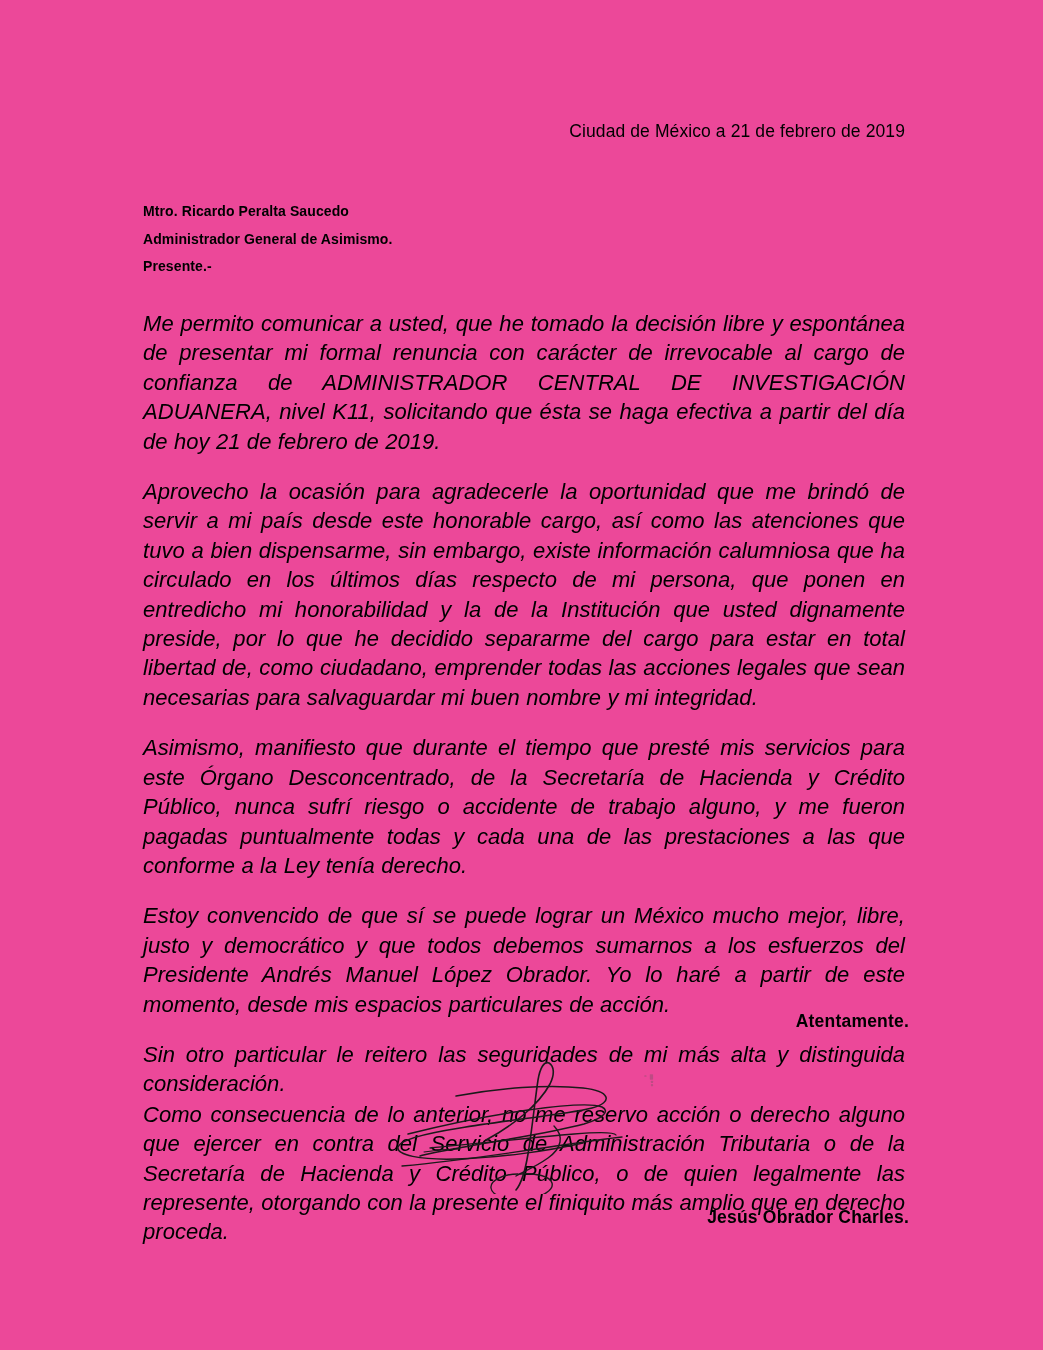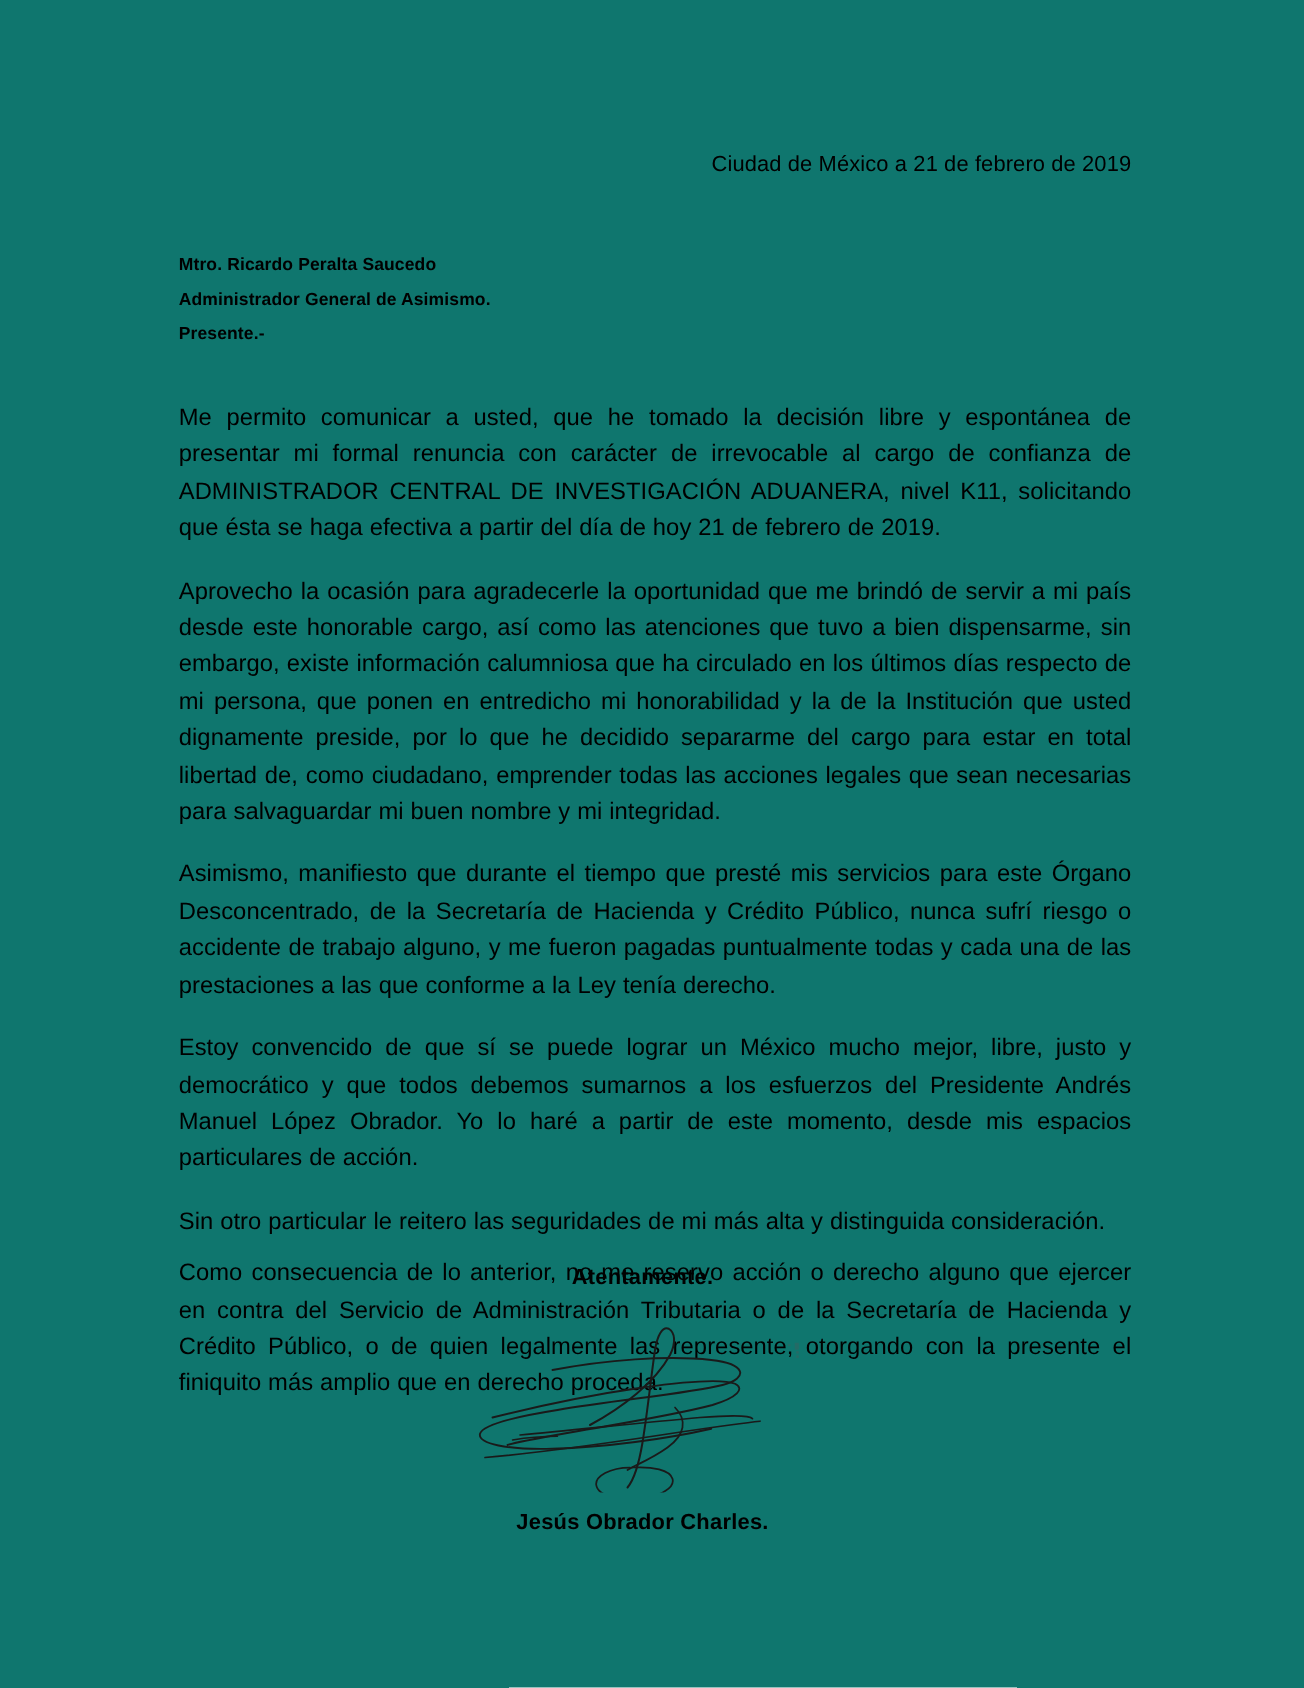--- a/index.html
+++ b/index.html
@@ -8,21 +8,21 @@
     background: #ffffff;
   }
   body {
     font-family: "Liberation Sans", sans-serif;
     color: #000000;
   }
   .page {
     position: relative;
     width: 1043px;
     height: 1350px;
-    background: #0f766e;
+    background: #ec4899;
     overflow: hidden;
     box-sizing: border-box;
   }
   .date-line {
     position: absolute;
     top: 118px;
     left: 143px;
     width: 762px;
     text-align: right;
     font-size: 17.5px;
@@ -42,40 +42,41 @@
   .addressee div {
     white-space: nowrap;
   }
   .body-block {
     position: absolute;
     top: 308px;
     left: 143px;
     width: 762px;
   }
   p.para {
-    margin: 12px 0 21px 0;
-    font-size: 19px;
+    margin: 1px 0 21px 0;
+    font-size: 22px;
     line-height: 29.4px;
     text-align: justify;
     text-justify: inter-word;
     letter-spacing: 0.05px;
     word-spacing: 0.2px;
+    font-style: italic;
   }
   p.para.last {
     margin-bottom: 0;
   }
   .closing-line {
     text-align: left;
   }
   .sign-block {
     position: absolute;
     top: 1008px;
-    left: 133px;
+    left: 147px;
     width: 762px;
-    text-align: center;
+    text-align: right;
   }
   .atentamente {
     font-weight: bold;
     font-size: 17.5px;
     line-height: 26px;
     letter-spacing: 0.2px;
   }
   .signature-wrap {
     position: relative;
     height: 160px;

